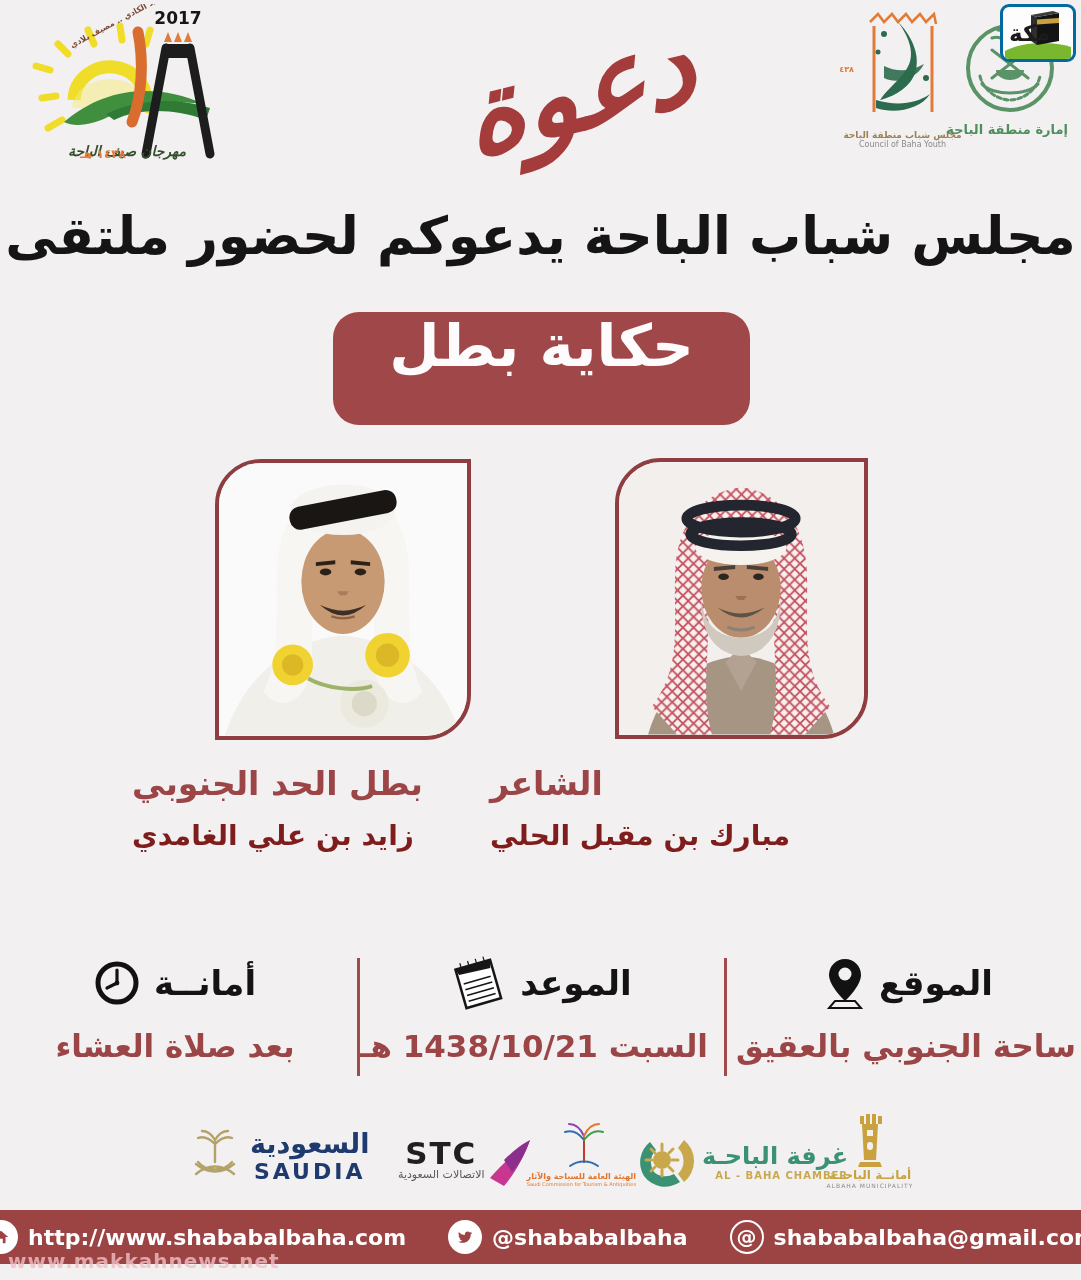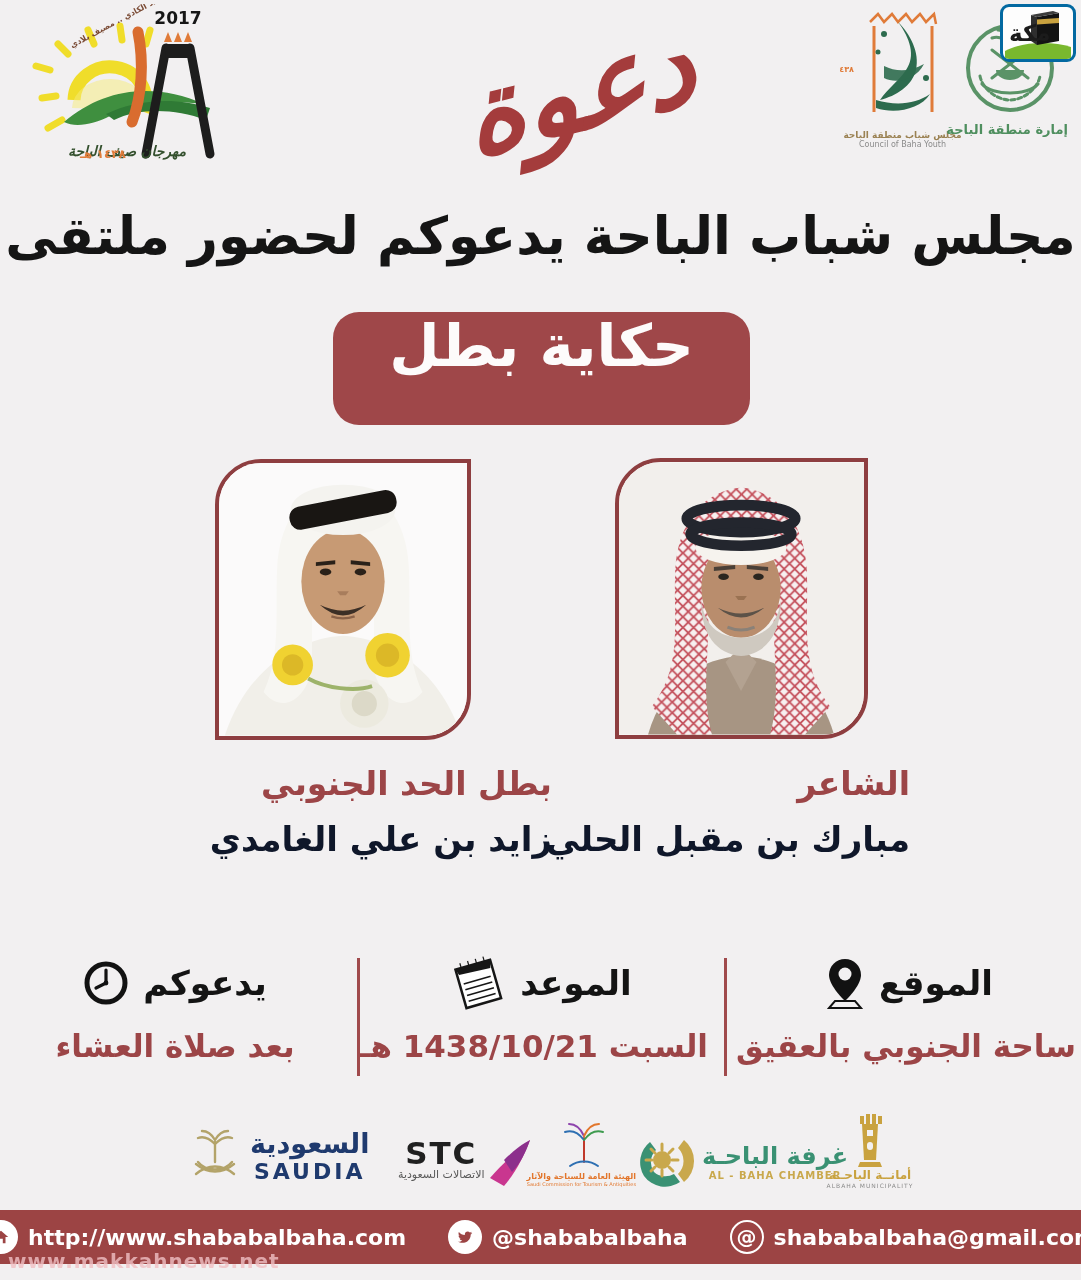--- a/index.html
+++ b/index.html
@@ -45,25 +45,25 @@
   
   .portrait {
     border:4px solid #8e3e40; border-radius:46px 0 46px 0;
     overflow:hidden; background:#fbfafa;
   }
   .portrait svg { display:block; width:100%; height:100%; }
   .portrait-left  { left:215px; top:459px; width:256px; height:281px; }
   .portrait-right { left:615px; top:458px; width:253px; height:281px; }
 
   
-  .guest { text-align:right; }
+  .guest { text-align:left; }
   .guest-left  { left:132px; top:764px; width:420px; }
   .guest-right { left:490px; top:764px; width:420px; }
   .guest-role { font-size:33px; font-weight:bold; color:#9c4547; margin-bottom:16px; }
-  .guest-name { font-size:34px; font-weight:bold; color:#0f172a; }
+  .guest-name { font-size:28px; font-weight:bold; color:#7f1d1d; }
 
   
   .detail-col { top:952px; width:334px; text-align:center; }
   .detail-location { left:742px; }
   .detail-date     { left:374px; }
   .detail-time     { left:8px;  }
   .detail-head {
     display:flex; align-items:center; justify-content:center; gap:14px;
     font-size:34px; font-weight:bold; color:#141414; height:62px;
   }
@@ -313,21 +313,21 @@
               <line x1="40" y1="10" x2="40" y2="5"></line>
           </g>
         </g>
       </svg>
     </div>
     <div class="detail-value">السبت 1438/10/21 هـ</div>
   </div>
 
   <div class="abs detail-col detail-time">
     <div class="detail-head">
-      <span>يدعوكم</span>
+      <span>أمانــة</span>
       <svg width="46" height="46" viewBox="0 0 46 46">
         <circle cx="23" cy="23" r="19" fill="none" stroke="#121212" stroke-width="5"></circle>
         <line x1="23" y1="23" x2="23" y2="10" stroke="#121212" stroke-width="3.2" stroke-linecap="round"></line>
         <line x1="23" y1="23" x2="13" y2="28" stroke="#121212" stroke-width="3.2" stroke-linecap="round"></line>
         <circle cx="23" cy="23" r="2.4" fill="#121212"></circle>
       </svg>
     </div>
     <div class="detail-value">بعد صلاة العشاء</div>
   </div>
 
@@ -370,21 +370,21 @@
         <path d="M26,18 C22,9 16,6 11,6" stroke="#8e44ad"></path>
         <path d="M26,18 C30,9 36,6 41,6" stroke="#e2762c"></path>
         <path d="M12,48 C20,42 32,42 40,48" stroke="#2e6fb2"></path>
       </g>
     </svg>
     <div class="tour-l1">الهيئة العامة للسياحة والآثار</div>
     <div class="tour-l2">Saudi Commission for Tourism &amp; Antiquities</div>
   </div>
 
   <div class="abs spn-chamber">
-    <div style="text-align:center">
+    <div style="text-align:right">
       <div class="chamber-ar">غرفة الباحـة</div>
       <div class="chamber-en">AL - BAHA CHAMBER</div>
     </div>
     <svg width="62" height="62" viewBox="0 0 62 62">
       <path d="M50,10 A27,27 0 0 1 50,52 L44,44 A18,18 0 0 0 44,18 Z" fill="#c9a84c"></path>
       <path d="M46,52 A26,26 0 0 1 10,46 A26,26 0 0 1 16,12 L22,20 A17,17 0 0 0 20,42 A17,17 0 0 0 40,44 Z" fill="#3a9173"></path>
       <g fill="#c9a84c">
         <circle cx="28" cy="30" r="9"></circle>
         <g stroke="#c9a84c" stroke-width="3" stroke-linecap="round">
           <line x1="28" y1="14" x2="28" y2="20"></line>

